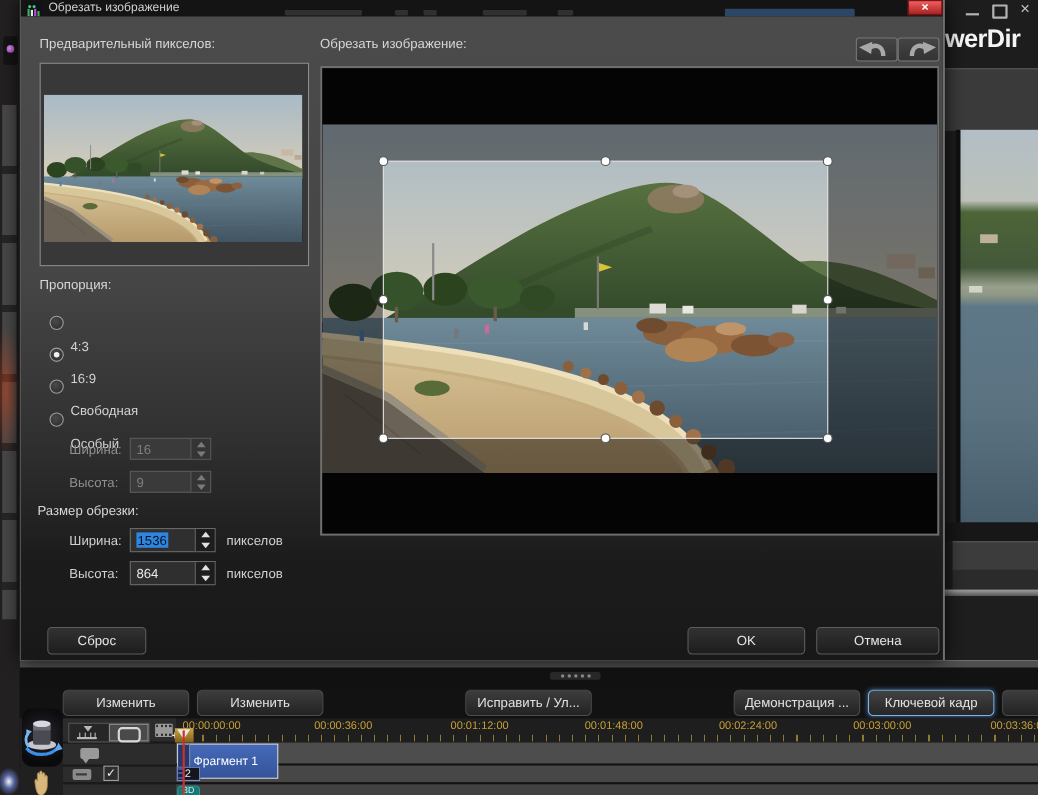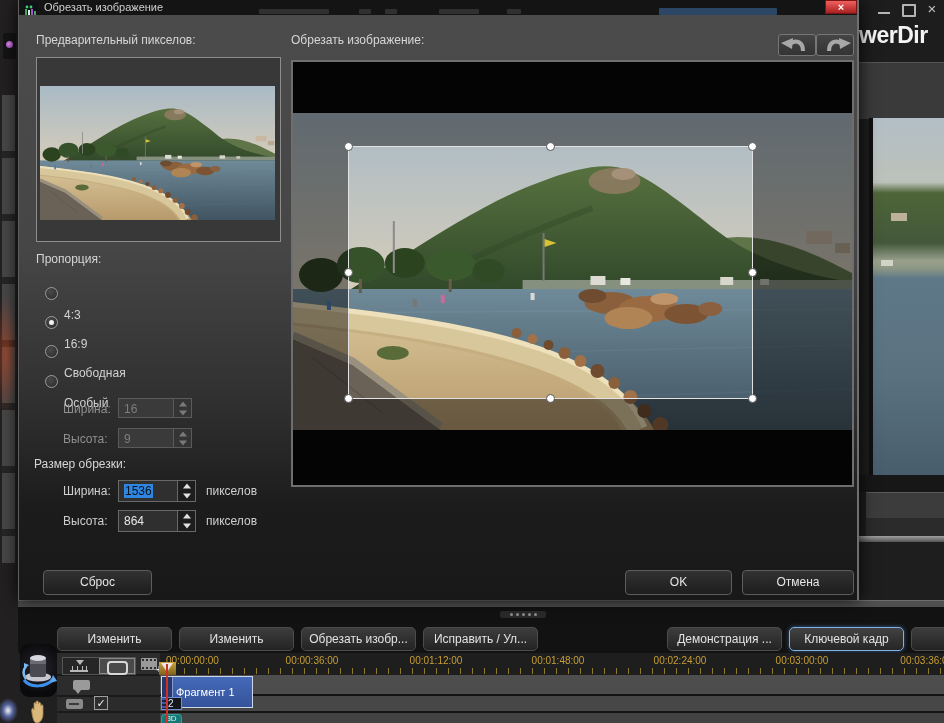--- a/index.html
+++ b/index.html
@@ -253,21 +253,20 @@
       <i></i>
       <i></i>
       <i></i>
       <i></i>
       <i></i>
     </div>
 
   <div class="abs toolbar">
     <div class="tb-btn" style="left:39px">Изменить</div>
     <div class="tb-btn" style="left:161px">Изменить</div>
-    <div class="tb-btn" style="left:283px">Обрезать изобр...</div>
     <div class="tb-btn" style="left:405px">Исправить / Ул...</div>
     <div class="tb-btn" style="left:649px">Демонстрация ...</div>
     <div class="tb-btn active" style="left:771px">Ключевой кадр</div>
     <div class="tb-btn" style="left:893px">П</div>
   </div>
 
   <div class="abs tl-leftcol"></div>
   <div class="abs magic-btn">
     <svg width="37" height="53" viewBox="0 0 37 53">
       <ellipse cx="18" cy="33" rx="13" ry="4.5" fill="#c6c6d0"></ellipse>
@@ -445,21 +444,21 @@
           <div class="sbtn up">
               <i></i>
             </div>
           <div class="sbtn down">
               <i></i>
             </div>
         </div>
       </div>
       <div class="fld-lbl" style="left:187px;top:499px">пикселов</div>
 
-      <div class="dlg-btn" style="left:24px;top:555px;width:109px">Сброс</div>
+      <div class="dlg-btn" style="left:24px;top:555px;width:90px">Сброс</div>
 
       <div class="lbl" style="left:272px;top:18px">Обрезать изображение:</div>
 
       <div class="ur-btn" style="left:759px">
         <svg width="36" height="20" viewBox="0 0 18 10">
           <path d="M5,5 C8,2 12,3 12,8" fill="none" stroke="#a8a8a8" stroke-width="2"></path>
           <polygon points="1,4 7,1.5 6.5,7" fill="#a8a8a8"></polygon>
         </svg>
       </div>
       <div class="ur-btn" style="left:797px">

